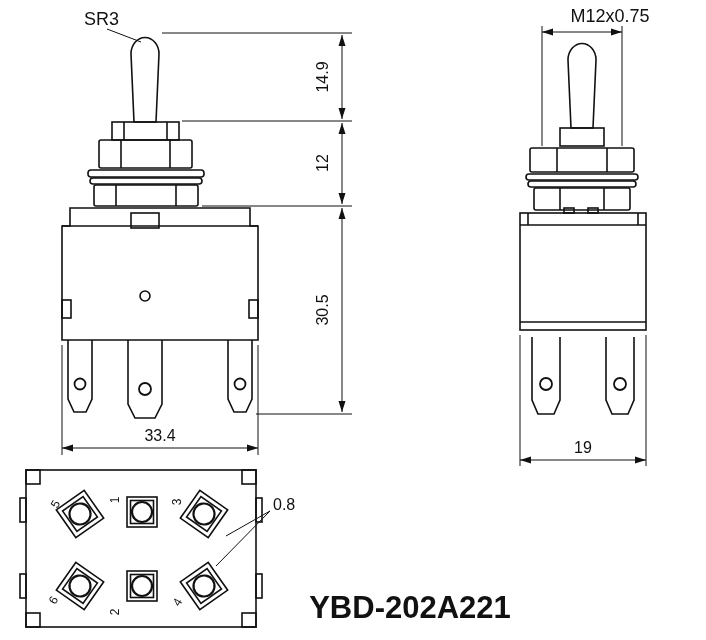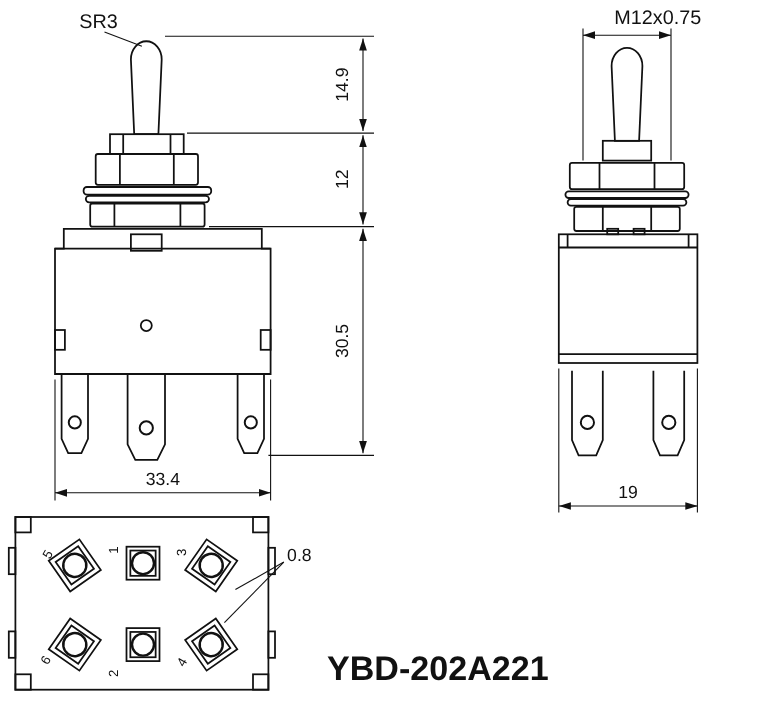--- a/index.html
+++ b/index.html
@@ -2,20 +2,21 @@
 <html><head>
 <meta charset="utf-8">
 <style>
   html,body{margin:0;padding:0;background:#ffffff;}
   .stage{
     position:relative;
     width:664px;height:640px;
     background:#ffffff;
     font-family:"Liberation Sans", sans-serif;
     overflow:hidden;
+    margin-left:12px;
   }
   svg text{fill:#111;}
   .dim-text{font-size:16px;}
   .label-text{font-size:18px;}
   .digit{font-size:12px;}
   .title-text{font-size:31px;font-weight:bold;}
 </style>
 </head>
 <body>
 

